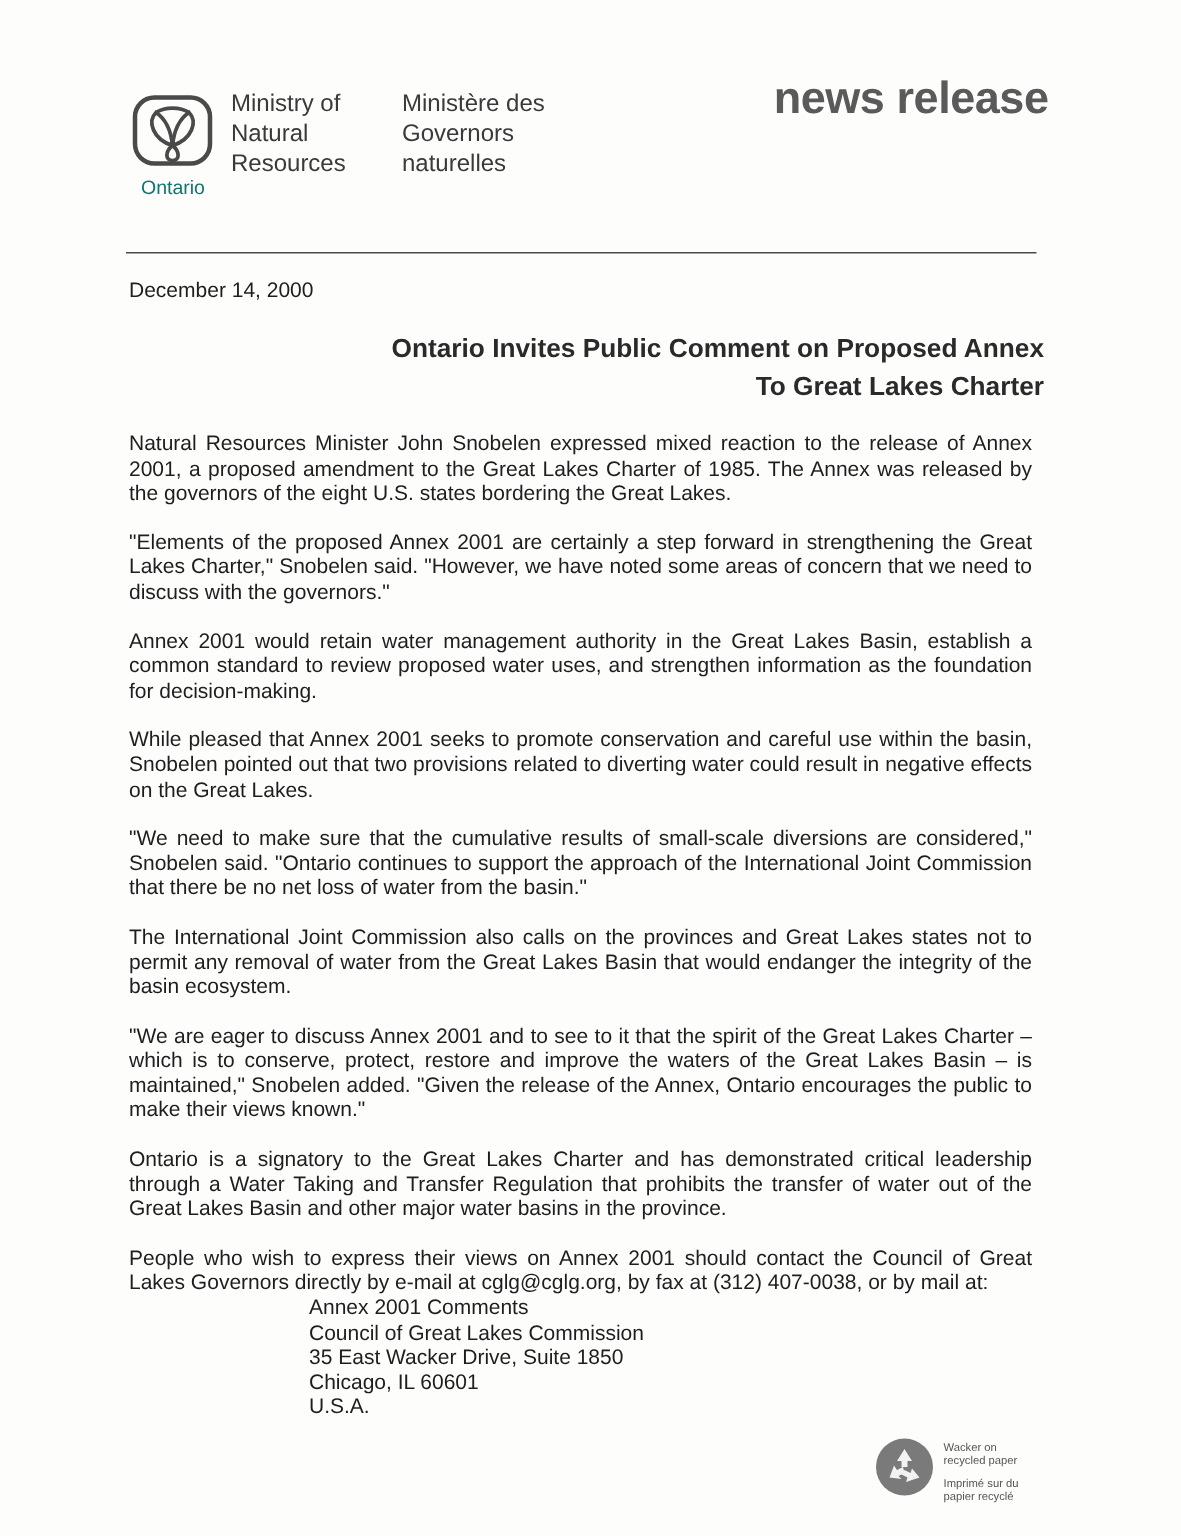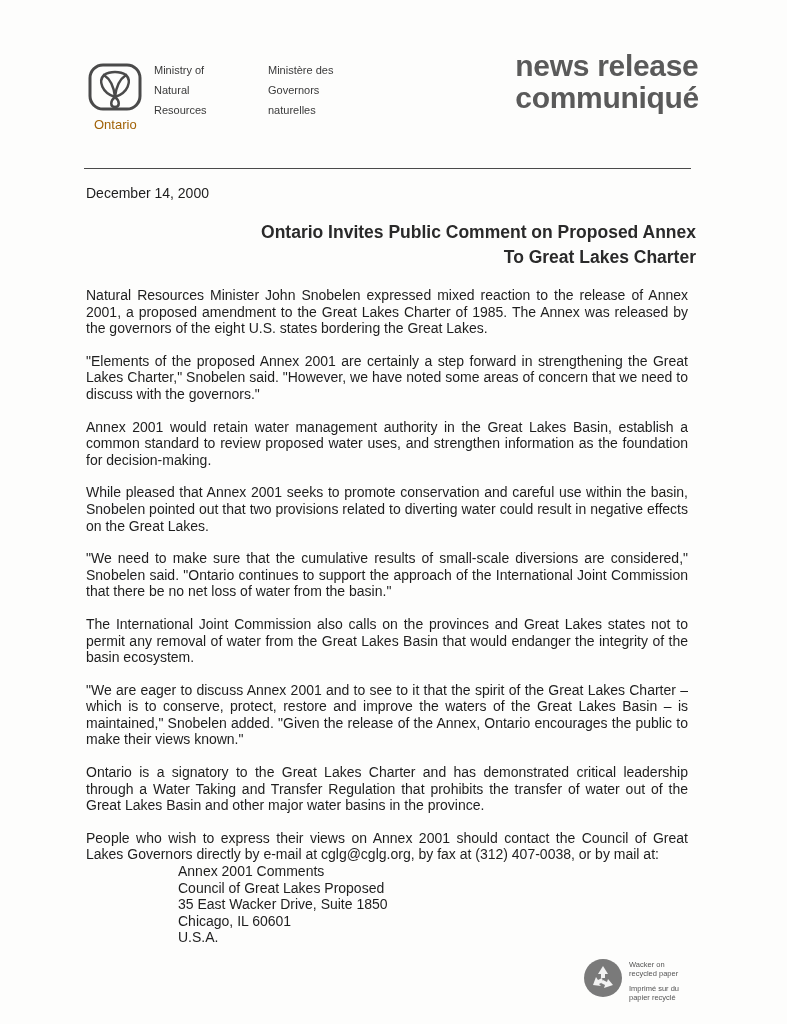--- a/index.html
+++ b/index.html
@@ -1,34 +1,34 @@
 <!DOCTYPE html>
 <html><head>
 <meta charset="utf-8">
 <style>
   html, body { margin:0; padding:0; }
   body {
     width:787px; height:1024px; background:#fdfdfc; position:relative; overflow:hidden;
     font-family:"Liberation Sans", sans-serif; color:#1e1e1e;
   }
   .logo { position:absolute; left:88px; top:63px; width:54px; height:48px; }
-  .ontario-word { position:absolute; left:94px; top:117px; font-size:13px; color:#a16207; }
-  .ministry { position:absolute; top:60px; font-size:11px; line-height:20px; color:#3a3a3a; }
+  .ontario-word { position:absolute; left:94px; top:117px; font-size:13px; color:#0f766e; }
+  .ministry { position:absolute; top:60px; font-size:16px; line-height:20px; color:#3a3a3a; }
   .ministry.en { left:154px; }
   .ministry.fr { left:228px;margin-left:40px; }
   .ministry div { white-space:nowrap; }
   .nr { position:absolute; right:88px; top:50px; text-align:left; font-weight:bold;
         font-size:30px; line-height:32px; color:#5a5a5a; letter-spacing:-0.3px; }
   .rule { position:absolute; left:84px; right:96px; top:168px; border-top:1.5px solid #4a4a4a; }
   .date { position:absolute; left:86px; top:185px; font-size:14px;text-align:center; }
   .headline { position:absolute; left:84px; width:612px; top:220px; text-align:right;
               font-weight:bold; font-size:17.5px; line-height:25px; color:#2a2a2a; }
   .body { position:absolute; left:86px; width:602px; top:287px; font-size:14px; line-height:16.6px; }
   .body p { margin:0 0 16px 0; text-align:justify; }
-  .address { margin-left:92px; line-height:16.6px; }
+  .address { margin-left:120px; line-height:16.6px; }
   .recycle { position:absolute; left:583px; top:958px; width:40px; height:40px; }
   .recycle-text { position:absolute; left:629px; top:960px; font-size:7.5px; line-height:9px; color:#555; }
   .recycle-text div { white-space:nowrap; }
   .recycle-text .gap { height:6px; }
 </style>
 </head>
 <body>
 
 <svg class="logo" viewBox="0 0 54 48">
   <rect x="2" y="2" width="50" height="44" rx="13" fill="none" stroke="#4a4a4a" stroke-width="3"></rect>
@@ -47,21 +47,20 @@
   <div>Resources</div>
 </div>
 <div class="ministry fr">
   <div>Ministère des</div>
   <div>Governors</div>
   <div>naturelles</div>
 </div>
 
 <div class="nr">
   <div>news release</div>
-  <div>communiqué</div>
 </div>
 
 <div class="rule"></div>
 
 <div class="date">December 14, 2000</div>
 
 <div class="headline">
   <div>Ontario Invites Public Comment on Proposed Annex</div>
   <div>To Great Lakes Charter</div>
 </div>
@@ -71,21 +70,21 @@
   <p>"Elements of the proposed Annex 2001 are certainly a step forward in strengthening the Great Lakes Charter," Snobelen said.   "However, we have noted some areas of concern that we need to discuss with the governors."</p>
   <p>Annex 2001 would retain water management authority in the Great Lakes Basin, establish a common standard to review proposed water uses, and strengthen information as the foundation for decision-making.</p>
   <p>While pleased that Annex 2001 seeks to promote conservation and careful use within the basin, Snobelen pointed out that two provisions related to diverting water could result in negative effects on the Great Lakes.</p>
   <p>"We need to make sure that the cumulative results of small-scale diversions are considered," Snobelen said.  "Ontario continues to support the approach of the International Joint Commission that there be no net loss of water from the basin."</p>
   <p>The International Joint Commission also calls on the provinces and Great Lakes states not to permit any removal of water from the Great Lakes Basin that would endanger the integrity of the basin ecosystem.</p>
   <p>"We are eager to discuss Annex 2001 and to see to it that the spirit of the Great Lakes Charter – which is to conserve, protect, restore and improve the waters of the Great Lakes Basin – is maintained," Snobelen added.  "Given the release of the Annex, Ontario encourages the public to make their views known."</p>
   <p>Ontario is a signatory to the Great Lakes Charter and has demonstrated critical leadership through a Water Taking and Transfer Regulation that prohibits the transfer of water out of the Great Lakes Basin and other major water basins in the province.</p>
   <p style="margin-bottom:0">People who wish to express their views on Annex 2001 should contact the Council of Great Lakes Governors directly by e-mail at cglg@cglg.org, by fax at (312) 407-0038, or by mail at:</p>
   <div class="address">
     <div>Annex 2001 Comments</div>
-    <div>Council of Great Lakes Proposed</div>
+    <div>Council of Great Lakes Commission</div>
     <div>35 East Wacker Drive, Suite 1850</div>
     <div>Chicago, IL  60601</div>
     <div>U.S.A.</div>
   </div>
 </div>
 
 <svg class="recycle" viewBox="0 0 40 40">
   <circle cx="20" cy="20" r="19" fill="#7a7a7a"></circle>
   <g fill="#f2f2f2">
     <path d="M20 8 L25 16 L22 16 L22 20 L18 20 L18 16 L15 16 Z"></path>

